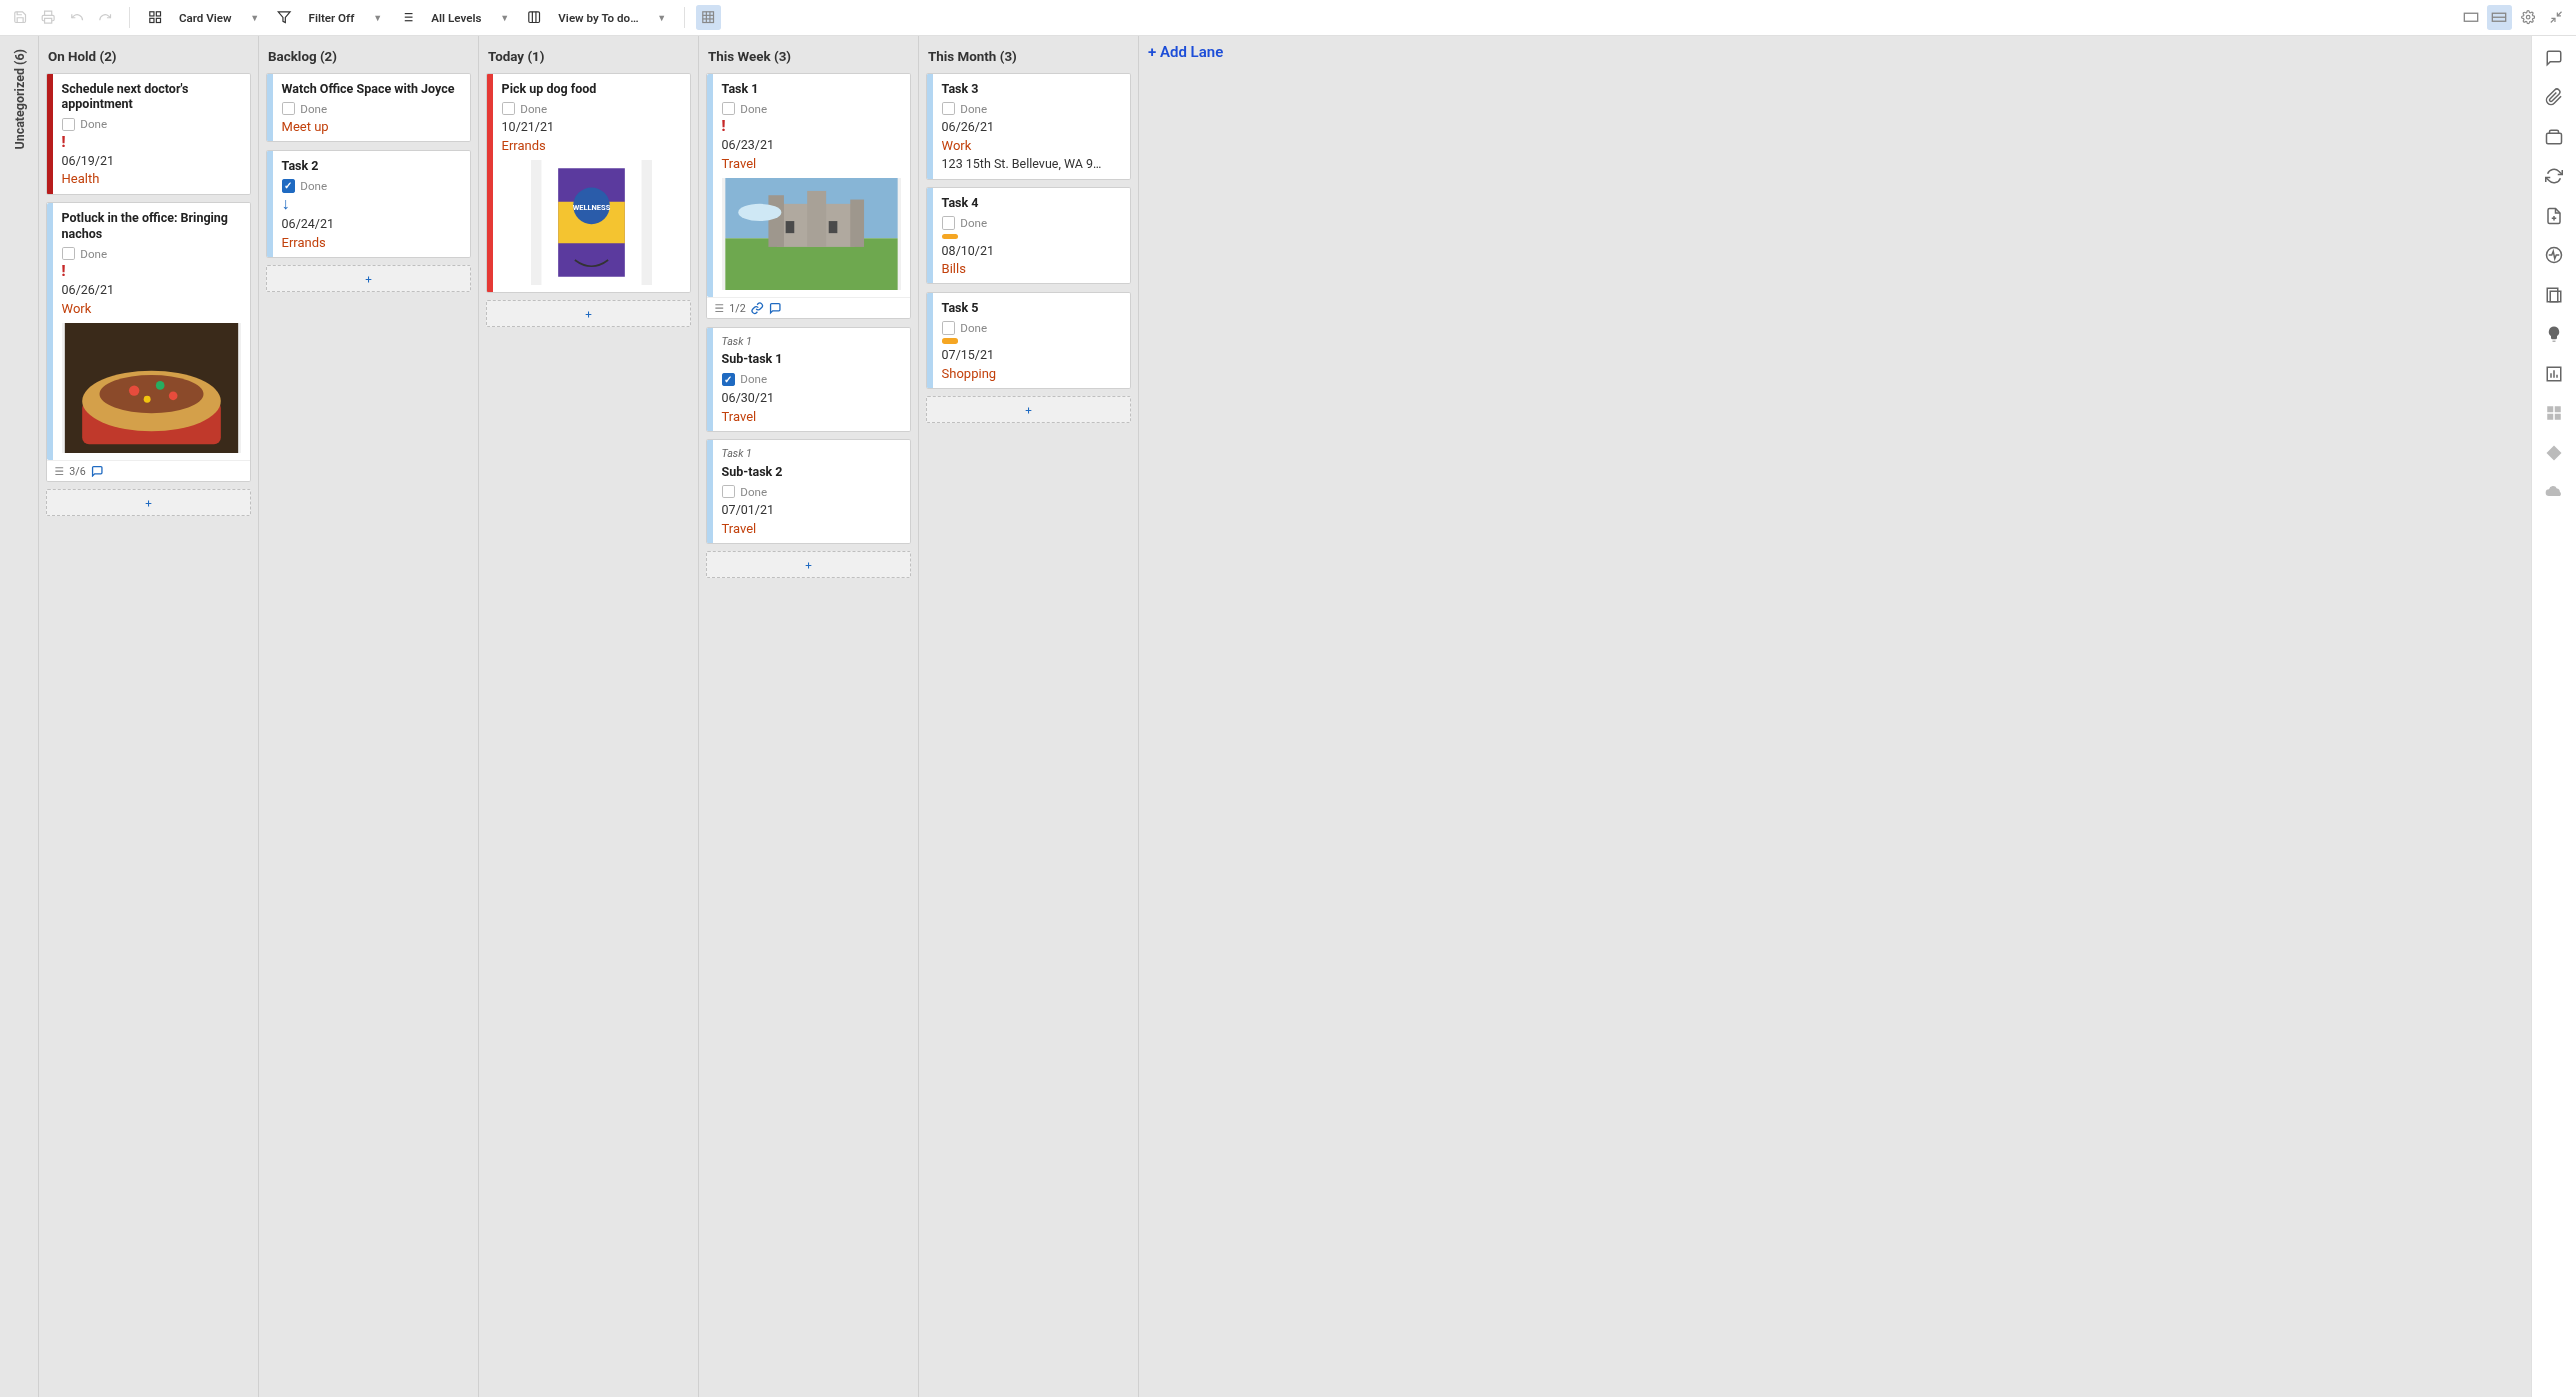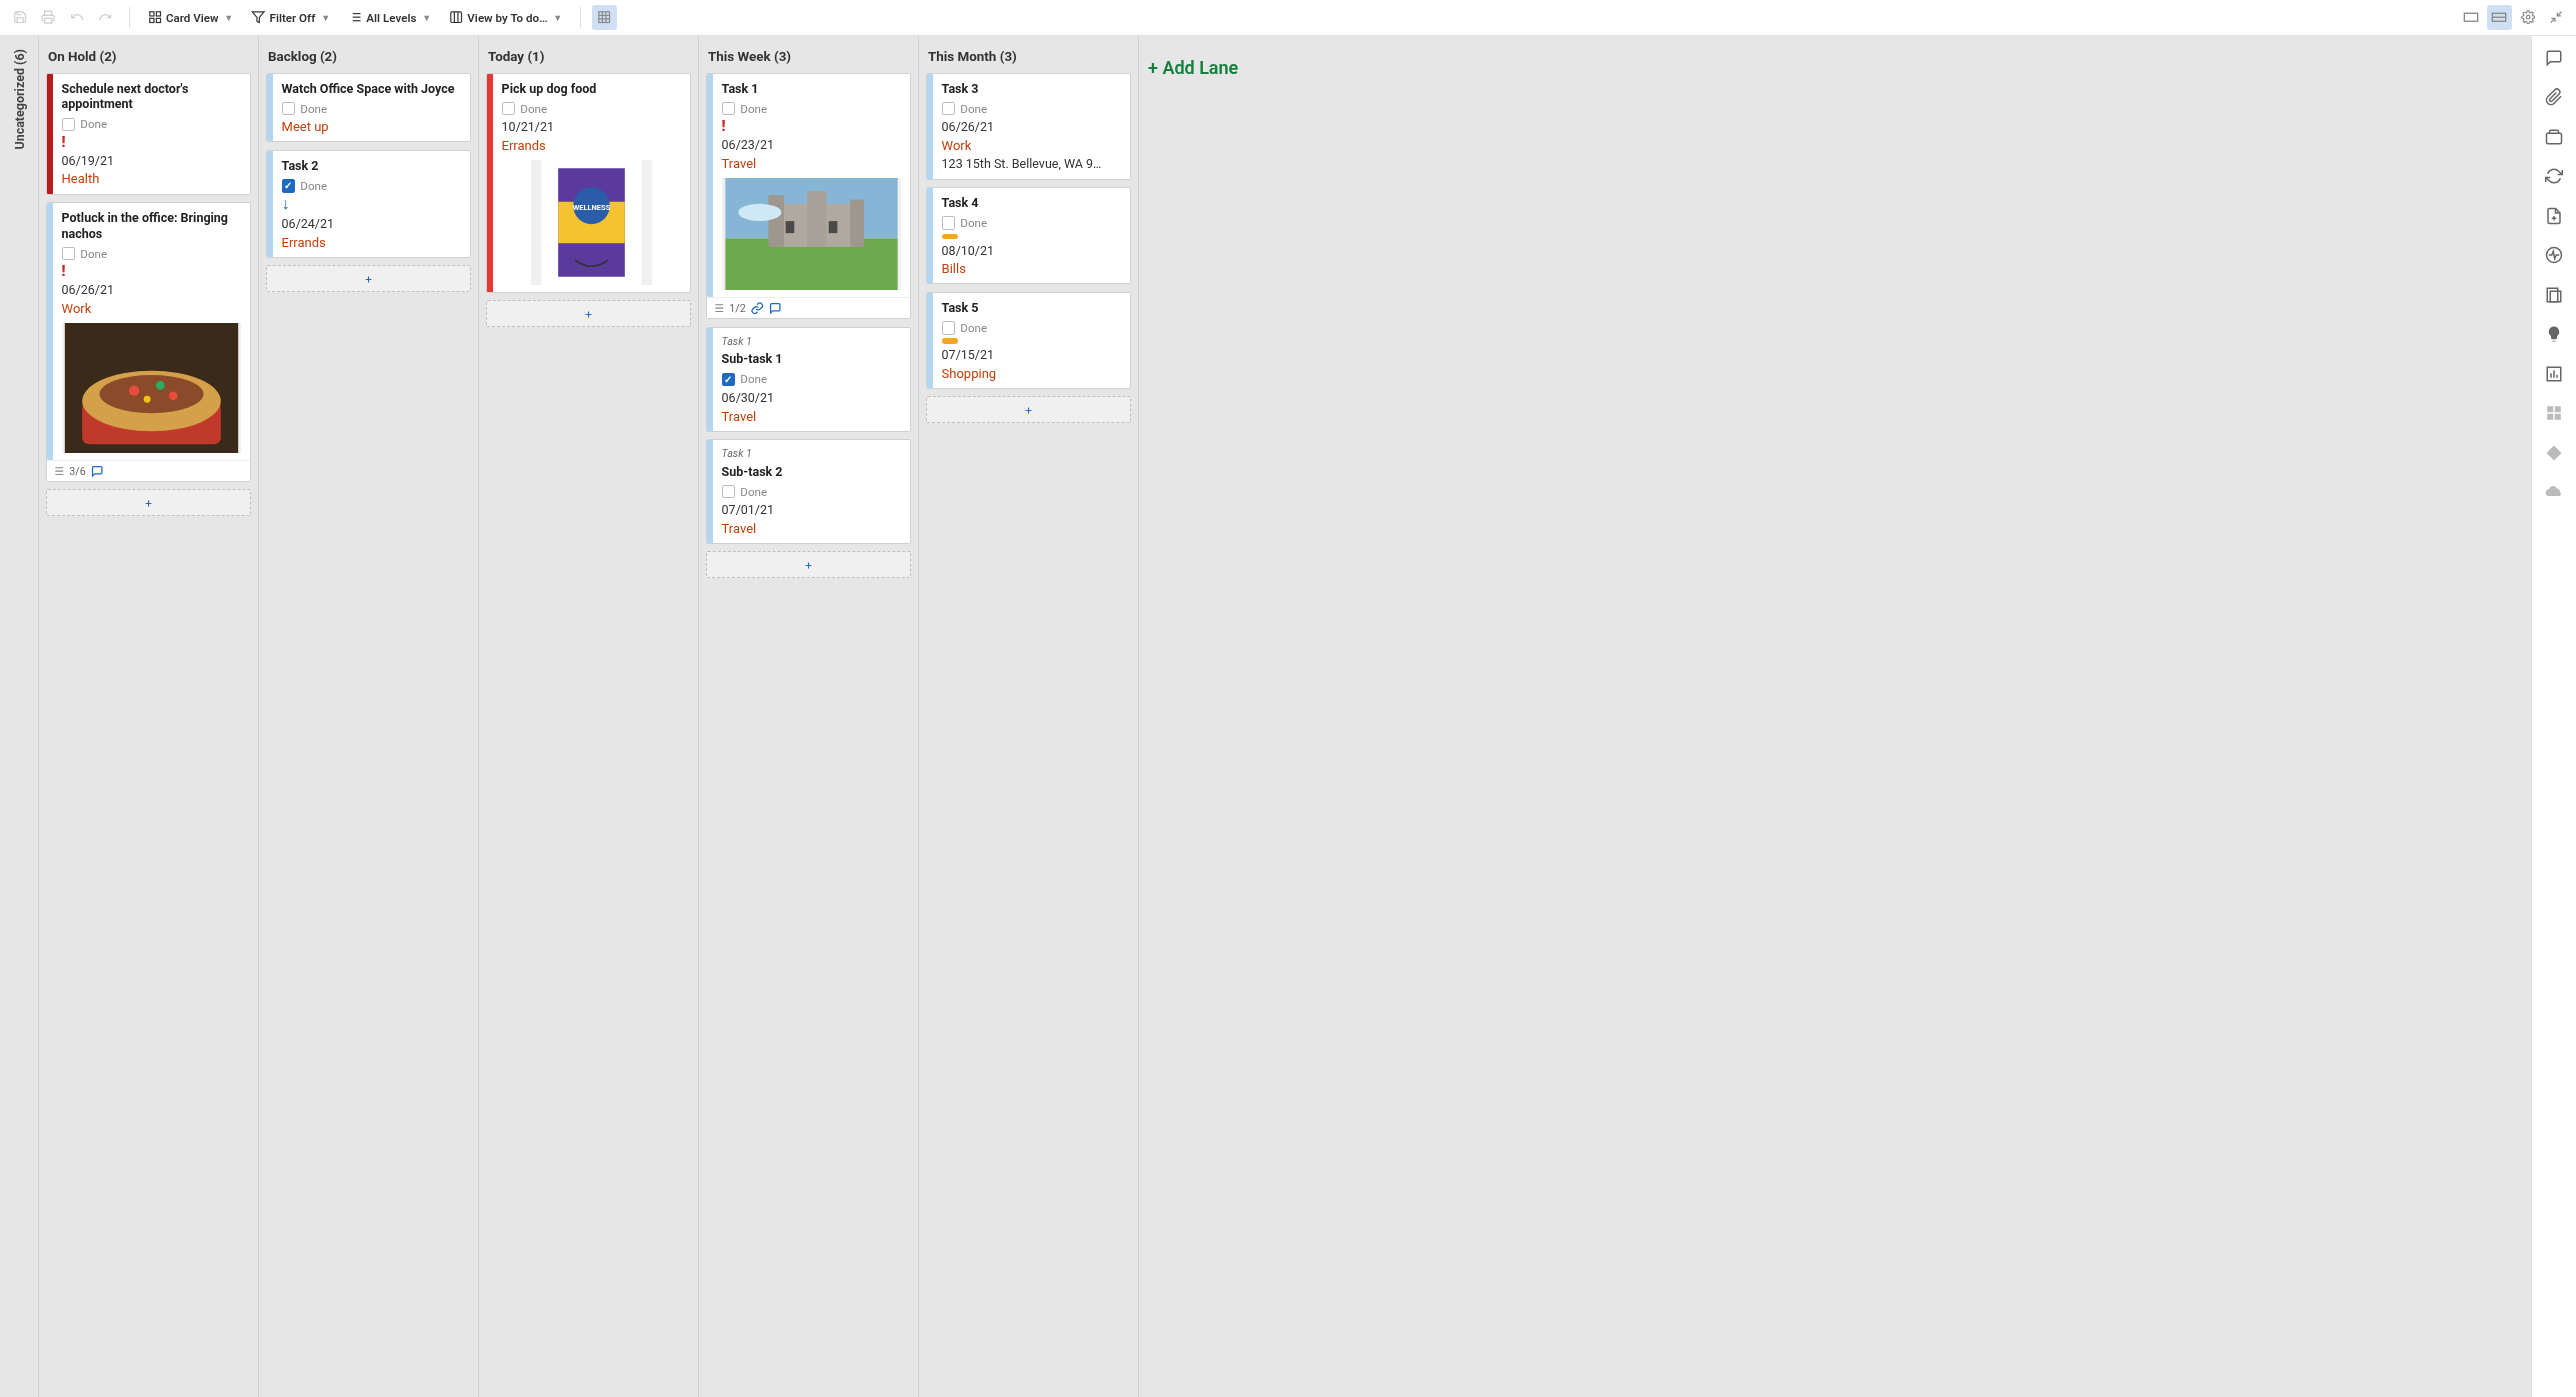--- a/index.html
+++ b/index.html
@@ -4,38 +4,38 @@
 <style>
 * { box-sizing: border-box; margin: 0; padding: 0; }
 body { font-family: -apple-system, BlinkMacSystemFont, "Segoe UI", Roboto, sans-serif; font-size: 11.6px; color: #333; background: #fff; overflow: hidden; }
 .app { display: flex; flex-direction: column; height: 100vh; }
 
 
 .toolbar { display: flex; align-items: center; height: 36px; padding: 0 7.2px; border-bottom: 0.9px solid #e0e0e0; gap: 3.6px; }
 .tb-icon { display: inline-flex; align-items: center; justify-content: center; width: 25px; height: 25px; color: #888; cursor: pointer; border-radius: 2.7px; }
 .tb-icon.disabled { color: #ccc; cursor: default; }
 .tb-sep { width: 0.9px; height: 21.5px; background: #e0e0e0; margin: 0 7.2px; }
-.tb-btn { display: inline-flex; align-items: center; gap: 4px; height: 25px; padding: 0 7.2px; cursor: pointer; border-radius: 2.7px; font-weight: 600; color: #333; }
+.tb-btn { display: inline-flex; align-items: center; gap: 17px; height: 25px; padding: 0 7.2px; cursor: pointer; border-radius: 2.7px; font-weight: 600; color: #333; }
 .tb-btn .caret { color: #888; font-size: 9px; margin-left: 1.8px; }
 .tb-icon.active { background: #cfe0f4; }
 .tb-spacer { flex: 1; }
 
 
 .body { flex: 1; display: flex; overflow: hidden; }
 .left-rail { width: 39px; background: #e6e6e6; display: flex; align-items: flex-start; justify-content: center; padding-top: 12.5px; border-right: 0.9px solid #d0d0d0; }
 .left-rail-label { writing-mode: vertical-rl; transform: rotate(180deg); font-weight: 700; color: #444; font-size: 12.5px; }
 .board { flex: 1; background: #e6e6e6; display: flex; overflow-x: auto; padding: 0; }
 .right-rail { width: 45px; background: #fff; border-left: 0.9px solid #e0e0e0; display: flex; flex-direction: column; align-items: center; padding-top: 12.5px; gap: 21.5px; }
 .right-rail .r-icon { color: #666; cursor: pointer; display: flex; }
 
 
 .lane { width: 220px; flex: 0 0 220px; border-right: 0.9px solid #d0d0d0; display: flex; flex-direction: column; }
 .lane-header { font-weight: 700; font-size: 13.4px; color: #333; padding: 12.5px 9px 9px 9px; }
 .lane-body { padding: 0 7.2px 9px 7.2px; display: flex; flex-direction: column; gap: 7.2px; }
-.add-lane { padding: 21px 9px; color: #15803d; font-weight: 600; cursor: pointer; font-size: 18px; }
+.add-lane { padding: 7px 9px; color: #1d4ed8; font-weight: 600; cursor: pointer; font-size: 15px; }
 .add-lane::before { content: "+ "; }
 
 
 .card { background: #fff; border: 0.9px solid #d0d0d0; border-radius: 1.8px; display: flex; overflow: hidden; justify-content: space-between; }
 .card-edge { width: 5.4px; flex: 0 0 5.4px; }
 .edge-red { background: #b71c1c; }
 .edge-blue { background: #b3d6f2; }
 .edge-bright { background: #e53935; }
 .card-content { flex: 1; padding: 7.2px 9px; display: flex; flex-direction: column; gap: 3.6px; }
 .card-title { font-weight: 700; font-size: 12.5px; color: #222; line-height: 1.25; }

